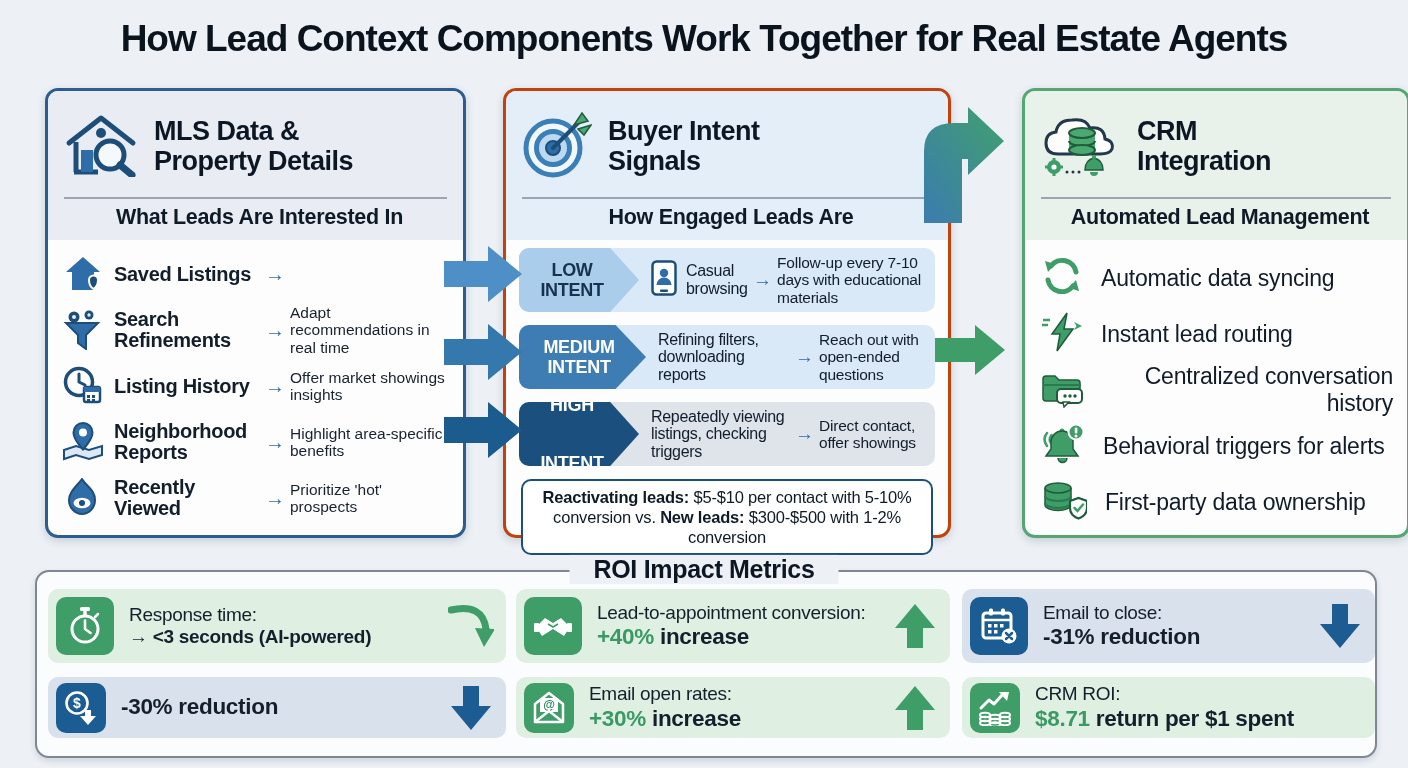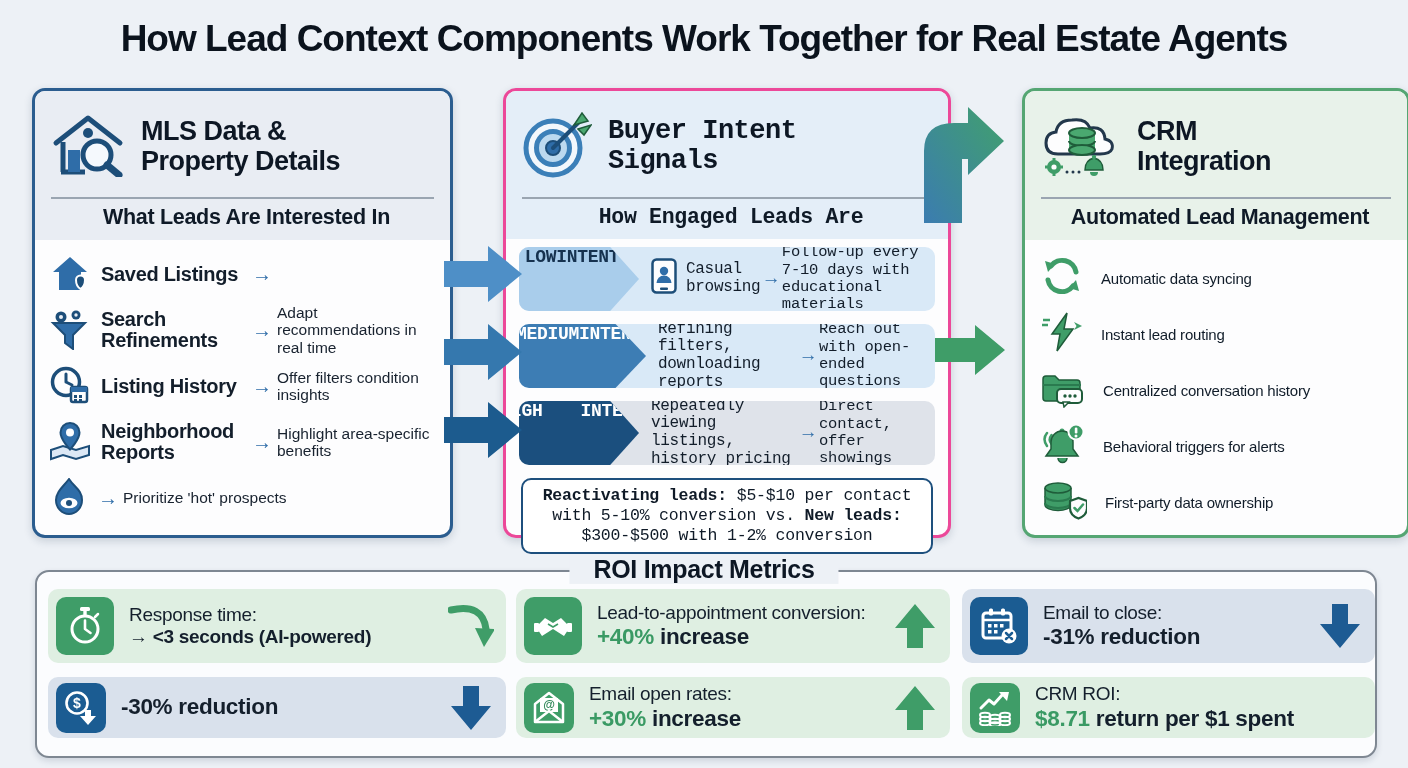--- a/index.html
+++ b/index.html
@@ -9,22 +9,22 @@
     font-family:"Liberation Sans", sans-serif;
     color:#131e2b;
   }
   .page-title{
     position:absolute;top:18px;left:0;right:0;text-align:center;
     font-size:37px;font-weight:bold;letter-spacing:-1px;color:#0b131d;
   }
   
   .panel{position:absolute;top:88px;height:444px;border-radius:13px;background:#fdfdfe;
     box-shadow:0 3px 8px rgba(30,50,80,.18);}
-  .panel-mls{left:32px;width:415px;border:3px solid #2b5d8f;}
-  .panel-intent{left:503px;width:442px;border:3px solid #ec4899;font-family:Liberation Mono, monospace;}
+  .panel-mls{left:45px;width:415px;border:3px solid #2b5d8f;}
+  .panel-intent{left:503px;width:442px;border:3px solid #c2410c;}
   .panel-crm{left:1022px;width:382px;border:3px solid #55a673;}
   .panel-top{border-radius:10px 10px 0 0;padding-top:10px;}
   .panel-mls .panel-top{background:#e9edf3;}
   .panel-intent .panel-top{background:#e4eef8;}
   .panel-crm .panel-top{background:#e8f2ea;}
   .panel-head{display:flex;align-items:center;gap:16px;padding:4px 16px 6px 16px;min-height:84px;}
   .panel-title{font-size:27px;font-weight:bold;line-height:1.1;color:#0d1724;letter-spacing:-.5px;}
   .panel-divider{height:2px;background:#9aa5b1;margin:2px 16px 0 16px;}
   .panel-subtitle{text-align:center;font-size:21.5px;font-weight:bold;color:#0f1a27;padding:6px 0 10px 8px;letter-spacing:-.3px;}
   
@@ -32,40 +32,40 @@
   .mls-item{display:flex;align-items:center;height:56px;}
   .mls-ic{width:46px;flex:none;display:flex;justify-content:center;}
   .mls-label{width:146px;margin-left:8px;font-size:20px;font-weight:bold;line-height:1.05;letter-spacing:-.3px;}
   .mls-arrow{width:30px;text-align:center;color:#2f6da8;font-weight:bold;font-size:20px;flex:none;}
   .mls-desc{flex:1;font-size:15.5px;line-height:1.12;color:#18222f;}
   
   .intent-body{padding:8px 13px 0 13px;}
   .intent-row{display:flex;align-items:center;border-radius:10px;height:64px;margin-bottom:13px;overflow:hidden;}
   .row-low,.row-med{background:#d9e9f7;}
   .row-high{background:#dfe3ea;}
-  .chevron{flex:none;width:106px;align-self:stretch;display:flex;flex-direction:row;justify-content:center;
+  .chevron{flex:none;width:106px;align-self:stretch;display:flex;flex-direction:column;justify-content:center;
     text-align:center;font-weight:bold;font-size:18px;line-height:1.12;letter-spacing:-.3px;
     clip-path:polygon(0 0,76% 0,100% 50%,76% 100%,0 100%);padding-right:14px;}
   .chev-low{background:#a9cdeb;color:#16324f;}
   .chev-med{background:linear-gradient(#549​0c3,#3577ad);background-color:#3d7db4;color:#fff;padding-left:7px;}
   .chev-high{background:#1b4f7e;color:#fff;gap:38px;}
   .int-behavior{flex:1;display:flex;align-items:center;gap:9px;padding-left:12px;
     font-size:16px;line-height:1.1;letter-spacing:-.3px;color:#121d2a;}
   .int-arrow{flex:none;color:#2f6da8;font-weight:bold;font-size:19px;padding:0 5px;}
   .int-action{flex:none;font-size:15.5px;line-height:1.12;color:#121d2a;padding-right:8px;letter-spacing:-.2px;}
   .act-low{width:150px;}
   .act-med{width:108px;}
   .act-high{width:108px;}
   .intent-note{border:2.5px solid #1d4f7d;border-radius:10px;background:#fff;margin:0 2px;
     padding:6px 8px;text-align:center;font-size:16.5px;line-height:1.22;color:#0f1a27;letter-spacing:-.2px;}
   .intent-note b{font-weight:bold;}
   
   .crm-items{padding:10px 14px 0 16px;}
   .crm-item{display:flex;align-items:center;gap:18px;height:56px;}
-  .crm-label{font-size:15px;color:#101c29;letter-spacing:-.2px;text-align:right;}
+  .crm-label{font-size:23px;color:#101c29;letter-spacing:-.2px;text-align:right;}
   
   .conn{position:absolute;z-index:5;}
   
   .roi-box{position:absolute;left:35px;top:570px;width:1338px;height:184px;
     border:2.5px solid #7e8792;border-radius:14px;background:#fbfcfe;box-shadow:0 3px 6px rgba(30,50,80,.15);}
   .roi-title{position:absolute;left:50%;top:570px;transform:translate(-50%,-52%);z-index:6;
     background:#edf1f6;padding:0 24px;font-size:25px;font-weight:bold;color:#0d1724;letter-spacing:-.3px;white-space:nowrap;}
   .metric{position:absolute;display:flex;align-items:center;border-radius:10px;padding:0 12px 0 8px;z-index:4;}
   .metric-green{background:#dfefe2;}
   .metric-blue{background:#d9e1ec;}
@@ -142,21 +142,21 @@
           <rect x="21" y="21" width="16" height="15" rx="2" fill="#fdfdfe" stroke="#1d4e79" stroke-width="2.5"></rect>
           <rect x="21" y="21" width="16" height="5" fill="#2f6da8"></rect>
           <rect x="24" y="29" width="3" height="3" fill="#1d4e79"></rect>
             <rect x="29" y="29" width="3" height="3" fill="#1d4e79"></rect>
             <rect x="24" y="33" width="3" height="2" fill="#1d4e79"></rect>
             <rect x="29" y="33" width="3" height="2" fill="#1d4e79"></rect>
         </svg>
       </span>
       <div class="mls-label">Listing History</div>
       <div class="mls-arrow">→</div>
-      <div class="mls-desc">Offer filters condition insights</div>
+      <div class="mls-desc">Offer market showings insights</div>
     </div>
     <div class="mls-item">
       <span class="mls-ic">
         <svg width="42" height="42" viewBox="0 0 42 42">
           <path d="M2,29 l12,-4 13,4 13,-4 v9 l-13,4 -13,-4 -12,4 z" fill="#dce8f5" stroke="#1d4e79" stroke-width="2"></path>
           <path d="M21,2 a9.5,9.5 0 0 1 9.5,9.5 c0,7 -9.5,17 -9.5,17 s-9.5,-10 -9.5,-17 a9.5,9.5 0 0 1 9.5,-9.5 z" fill="#2f6da8" stroke="#1d4e79" stroke-width="2"></path>
           <circle cx="21" cy="11.5" r="4" fill="#fdfdfe"></circle>
         </svg>
       </span>
       <div class="mls-label">Neighborhood Reports</div>
@@ -164,20 +164,21 @@
       <div class="mls-desc">Highlight area-specific benefits</div>
     </div>
     <div class="mls-item">
       <span class="mls-ic">
         <svg width="40" height="40" viewBox="0 0 40 40">
           <path d="M19,1 C24,9 32,12 32,22 A13,14 0 0 1 6,22 C6,14 13,9 19,1 z" fill="#2f6da8" stroke="#1d4e79" stroke-width="2"></path>
           <ellipse cx="19" cy="25" rx="8.5" ry="5.2" fill="#fdfdfe"></ellipse>
           <circle cx="19" cy="25" r="3" fill="#1d4e79"></circle>
         </svg>
       </span>
+      <div class="mls-label">Recently Viewed</div>
       <div class="mls-arrow">→</div>
       <div class="mls-desc">Prioritize 'hot' prospects</div>
     </div>
   </div>
 </div>
 
 <div class="panel panel-intent">
   <div class="panel-top">
     <div class="panel-head">
       <span>
@@ -231,21 +232,21 @@
       <div class="int-arrow">→</div>
       <div class="int-action act-med">Reach out with open-ended questions</div>
     </div>
 
     <div class="intent-row row-high">
       <div class="chevron chev-high">
         <span>HIGH</span>
         <span>INTENT</span>
       </div>
       <div class="int-behavior">
-        <span>Repeatedly viewing listings, history pricing</span>
+        <span>Repeatedly viewing listings, checking triggers</span>
       </div>
       <div class="int-arrow">→</div>
       <div class="int-action act-high">Direct contact, offer showings</div>
     </div>
 
     <div class="intent-note">
       <b>Reactivating leads:</b><span> $5-$10 per contact with 5-10% conversion vs. </span><b>New leads:</b><span> $300-$500 with 1-2% conversion</span>
     </div>
   </div>
 </div>

